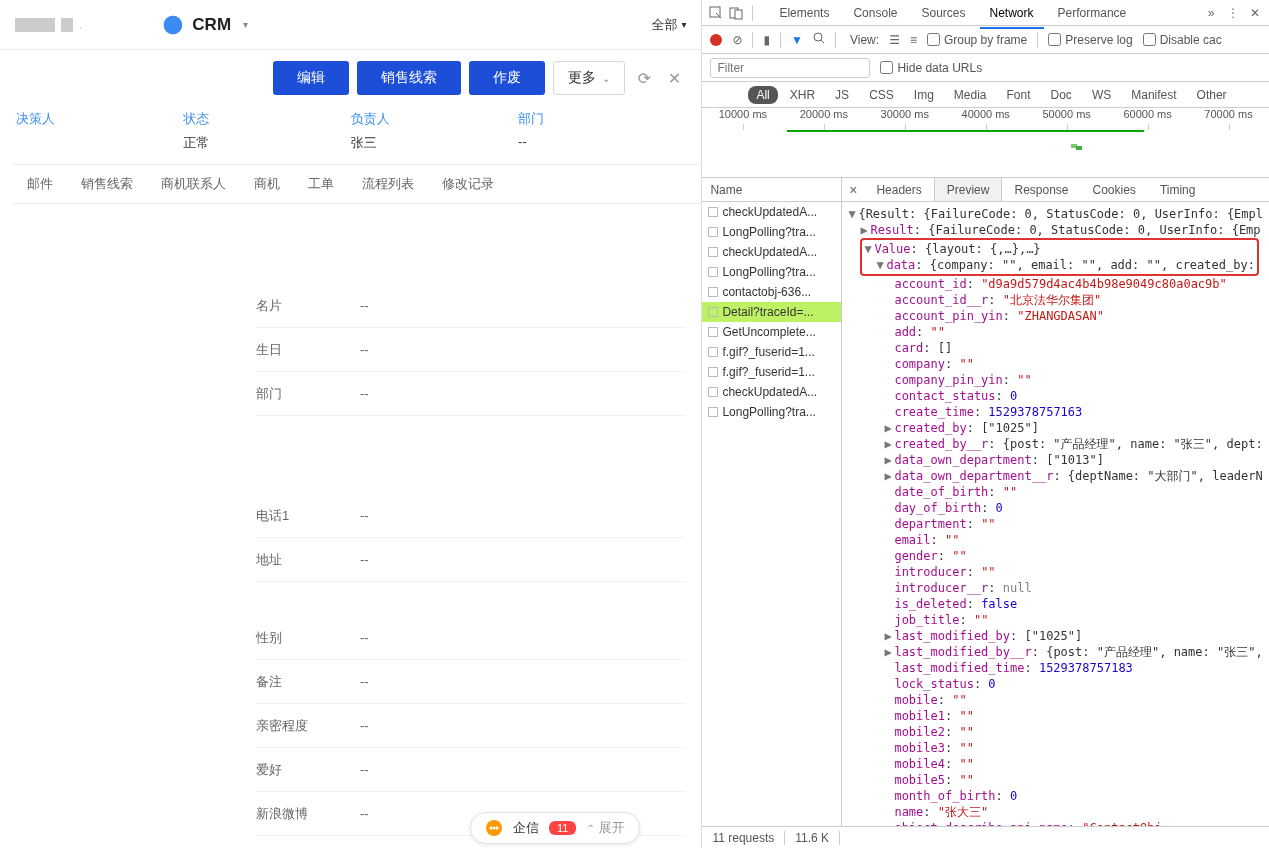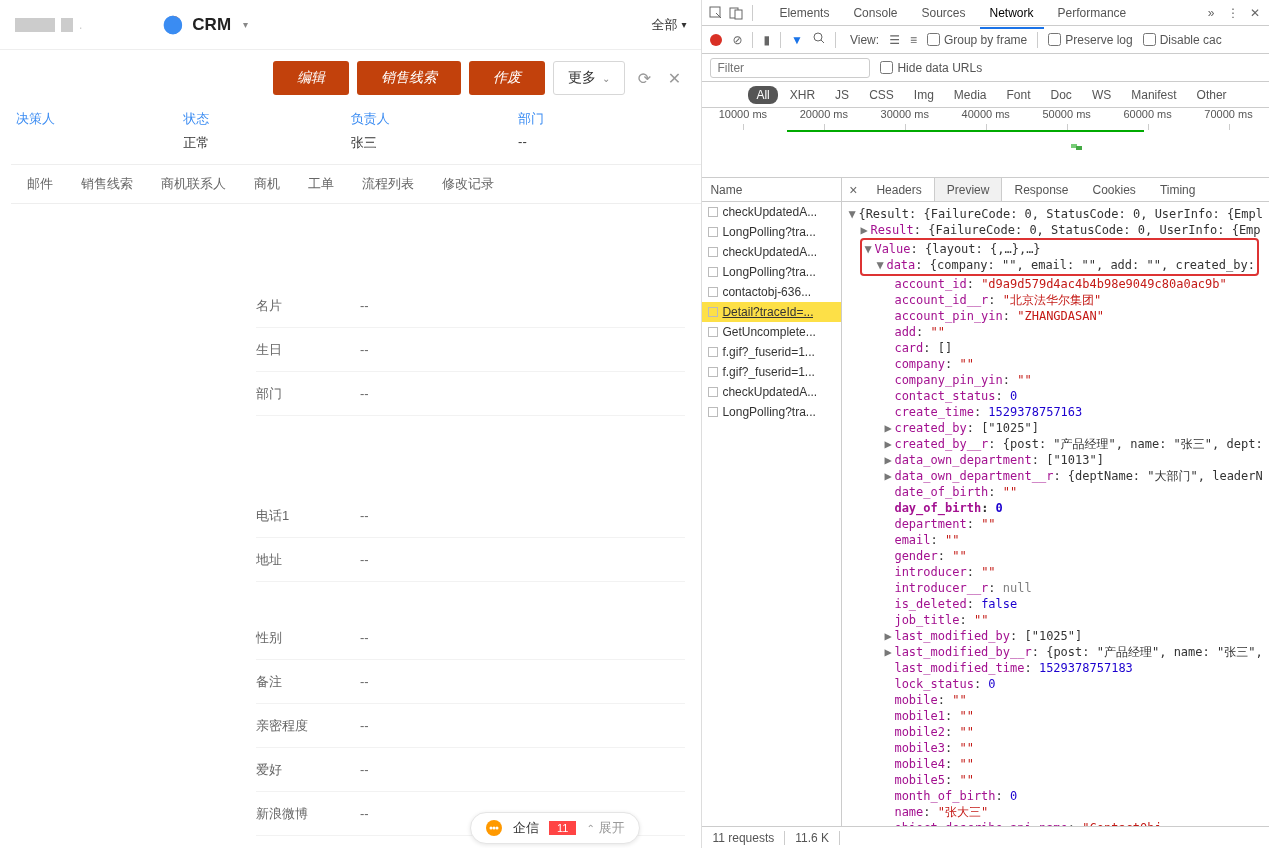--- a/index.html
+++ b/index.html
@@ -12,41 +12,41 @@
 .crm-logo { display: flex; align-items: center; gap: 8px; margin-left: 80px; }
 .crm-logo svg { width: 22px; height: 22px; }
 .crm-title { font-size: 17px; font-weight: 600; color: #222; }
 .crm-chevron { margin-left: 4px; color: #888; font-size: 10px; }
 .crm-right-select { margin-left: auto; color: #333; font-size: 13px; display: flex; align-items: center; gap: 4px; }
 .gray-block { width: 40px; height: 14px; background: #ccc; margin-right: 6px; }
 .gray-block2 { width: 12px; height: 14px; background: #ccc; margin-right: 6px; }
 
 .crm-toolbar { height: 56px; display: flex; align-items: center; justify-content: flex-end; padding: 0 16px; gap: 8px; }
 .btn { border-radius: 3px; height: 34px; padding: 0 24px; font-size: 14px; border: none; cursor: pointer; display: inline-flex; align-items: center; justify-content: center; }
-.btn-primary { background: #c2410c; color: #fff; font-style: italic; }
+.btn-primary { background: #1d4ed8; color: #fff; }
 .btn-outline { background: #fff; border: 1px solid #d7d7d7; color: #333; gap: 6px; padding: 0 14px; }
 .icon-btn { width: 22px; height: 22px; display: inline-flex; align-items: center; justify-content: center; color: #999; cursor: pointer; font-size: 16px; }
 
 .crm-summary { display: flex; padding: 4px 16px 12px; gap: 0; }
 .summary-col { flex: 1 1 0; }
 .summary-label { color: #3b8cf2; font-size: 13px; margin-bottom: 6px; }
 .summary-value { color: #333; font-size: 13px; }
 
 .crm-tabs { display: flex; border-top: 1px solid #eee; border-bottom: 1px solid #eee; height: 40px; align-items: center; padding: 0 16px; gap: 28px; margin-left: 11px; }
 .crm-tab { color: #666; font-size: 13px; cursor: pointer; }
 
 .detail-body { padding: 80px 16px 40px; max-height: calc(100% - 200px); overflow: hidden; }
 
 .detail-list { margin-left: 240px; }
 .drow { display: flex; height: 44px; border-bottom: 1px solid #f2f2f2; align-items: center; }
 .drow .lbl { width: 104px; color: #666; font-size: 13px; }
 .drow .val { color: #666; font-size: 13px; }
 
 .chat-bar { position: absolute; bottom: 4px; left: 470px; height: 32px; background: #fff; border: 1px solid #e5e5e5; border-radius: 16px; display: flex; align-items: center; padding: 0 14px; gap: 10px; font-size: 13px; box-shadow: 0 1px 4px rgba(0,0,0,0.1); }
-.chat-bar .badge { background: #f44; color: #fff; border-radius: 0; padding: 1px 8px; font-size: 11px; }
+.chat-bar .badge { background: #f44; color: #fff; border-radius: 6px; padding: 1px 8px; font-size: 11px; }
 .chat-bar .exp { color: #999; display: flex; align-items: center; gap: 4px; }
 
 
 .dt-top { height: 26px; border-bottom: 1px solid #ccc; display: flex; align-items: center; padding: 0 6px; gap: 4px; }
 .dt-top .icon { width: 16px; height: 16px; display: inline-flex; align-items: center; justify-content: center; color: #666; }
 .dt-top .tabs { display: flex; gap: 4px; margin-left: 8px; }
 .dt-top .tab { padding: 4px 10px; color: #555; font-size: 12px; cursor: pointer; position: relative; }
 .dt-top .tab.active { color: #000; }
 .dt-top .tab.active::after { content: ''; position: absolute; left: 0; right: 0; bottom: -5px; height: 2px; background: #1a73e8; }
 .dt-top .end { margin-left: auto; display: flex; gap: 6px; align-items: center; }
@@ -72,21 +72,21 @@
 .dt-timeline .tick { flex: 1; text-align: center; position: relative; }
 .dt-timeline .tick::before { content: ''; position: absolute; left: 50%; top: 16px; width: 1px; height: 6px; background: #ccc; }
 .dt-timeline .greenbar { position: absolute; top: 22px; height: 2px; background: #0a0; }
 .dt-timeline .smallmark { position: absolute; width: 6px; height: 4px; background: #7c7; }
 
 .dt-main { flex: 1; display: flex; overflow: hidden; }
 .dt-reqlist { width: 140px; border-right: 1px solid #ccc; display: flex; flex-direction: column; font-size: 12px; }
 .dt-reqlist .hdr { height: 24px; border-bottom: 1px solid #ccc; display: flex; align-items: center; padding: 0 8px; color: #555; }
 .dt-reqlist .items { flex: 1; overflow: hidden; }
 .dt-reqlist .item { display: flex; align-items: center; height: 20px; padding: 0 6px; gap: 4px; color: #333; white-space: nowrap; overflow: hidden; text-overflow: ellipsis; cursor: pointer; }
-.dt-reqlist .item.selected { background: #fde047; text-decoration: underline; }
+.dt-reqlist .item.selected { background: #bef264; }
 .dt-reqlist .item .sq { width: 10px; height: 10px; border: 1px solid #bbb; flex: none; }
 
 .dt-preview { flex: 1; display: flex; flex-direction: column; overflow: hidden; }
 .dt-preview .tabs { height: 24px; border-bottom: 1px solid #ccc; display: flex; align-items: center; font-size: 12px; }
 .dt-preview .tabs .x { width: 22px; text-align: center; color: #666; cursor: pointer; font-size: 14px; }
 .dt-preview .tabs .ptab { padding: 0 12px; height: 100%; display: flex; align-items: center; color: #555; cursor: pointer; }
 .dt-preview .tabs .ptab.active { background: #f1f1f1; border-left: 1px solid #ccc; border-right: 1px solid #ccc; }
 .dt-preview .tree { flex: 1; overflow: auto; font-family: Menlo, Consolas, monospace; font-size: 12px; padding: 4px 6px; line-height: 16px; white-space: nowrap; }
 .tree-line { white-space: nowrap; }
 .tri { display: inline-block; width: 10px; color: #777; }
@@ -399,21 +399,21 @@
           <div class="tree-line" style="padding-left: 36px;"><span class="tri"></span><span class="key">card</span><span class="colon">: </span><span class="obj">[]</span></div>
           <div class="tree-line" style="padding-left: 36px;"><span class="tri"></span><span class="key">company</span><span class="colon">: </span><span class="str">""</span></div>
           <div class="tree-line" style="padding-left: 36px;"><span class="tri"></span><span class="key">company_pin_yin</span><span class="colon">: </span><span class="str">""</span></div>
           <div class="tree-line" style="padding-left: 36px;"><span class="tri"></span><span class="key">contact_status</span><span class="colon">: </span><span class="num">0</span></div>
           <div class="tree-line" style="padding-left: 36px;"><span class="tri"></span><span class="key">create_time</span><span class="colon">: </span><span class="num">1529378757163</span></div>
           <div class="tree-line" style="padding-left: 36px;"><span class="tri">▶</span><span class="key">created_by</span><span class="colon">: </span><span class="obj">["1025"]</span></div>
           <div class="tree-line" style="padding-left: 36px;"><span class="tri">▶</span><span class="key">created_by__r</span><span class="colon">: </span><span class="obj">{post: "产品经理", name: "张三", dept:</span></div>
           <div class="tree-line" style="padding-left: 36px;"><span class="tri">▶</span><span class="key">data_own_department</span><span class="colon">: </span><span class="obj">["1013"]</span></div>
           <div class="tree-line" style="padding-left: 36px;"><span class="tri">▶</span><span class="key">data_own_department__r</span><span class="colon">: </span><span class="obj">{deptName: "大部门", leaderN</span></div>
           <div class="tree-line" style="padding-left: 36px;"><span class="tri"></span><span class="key">date_of_birth</span><span class="colon">: </span><span class="str">""</span></div>
-          <div class="tree-line" style="padding-left: 36px; font-weight: bold;"><span class="tri"></span><span class="key">day_of_birth</span><span class="colon">: </span><span class="num">0</span></div>
+          <div class="tree-line" style="padding-left: 36px;"><span class="tri"></span><span class="key">day_of_birth</span><span class="colon">: </span><span class="num">0</span></div>
           <div class="tree-line" style="padding-left: 36px;"><span class="tri"></span><span class="key">department</span><span class="colon">: </span><span class="str">""</span></div>
           <div class="tree-line" style="padding-left: 36px;"><span class="tri"></span><span class="key">email</span><span class="colon">: </span><span class="str">""</span></div>
           <div class="tree-line" style="padding-left: 36px;"><span class="tri"></span><span class="key">gender</span><span class="colon">: </span><span class="str">""</span></div>
           <div class="tree-line" style="padding-left: 36px;"><span class="tri"></span><span class="key">introducer</span><span class="colon">: </span><span class="str">""</span></div>
           <div class="tree-line" style="padding-left: 36px;"><span class="tri"></span><span class="key">introducer__r</span><span class="colon">: </span><span class="null">null</span></div>
           <div class="tree-line" style="padding-left: 36px;"><span class="tri"></span><span class="key">is_deleted</span><span class="colon">: </span><span class="bool">false</span></div>
           <div class="tree-line" style="padding-left: 36px;"><span class="tri"></span><span class="key">job_title</span><span class="colon">: </span><span class="str">""</span></div>
           <div class="tree-line" style="padding-left: 36px;"><span class="tri">▶</span><span class="key">last_modified_by</span><span class="colon">: </span><span class="obj">["1025"]</span></div>
           <div class="tree-line" style="padding-left: 36px;"><span class="tri">▶</span><span class="key">last_modified_by__r</span><span class="colon">: </span><span class="obj">{post: "产品经理", name: "张三",</span></div>
           <div class="tree-line" style="padding-left: 36px;"><span class="tri"></span><span class="key">last_modified_time</span><span class="colon">: </span><span class="num">1529378757183</span></div>

